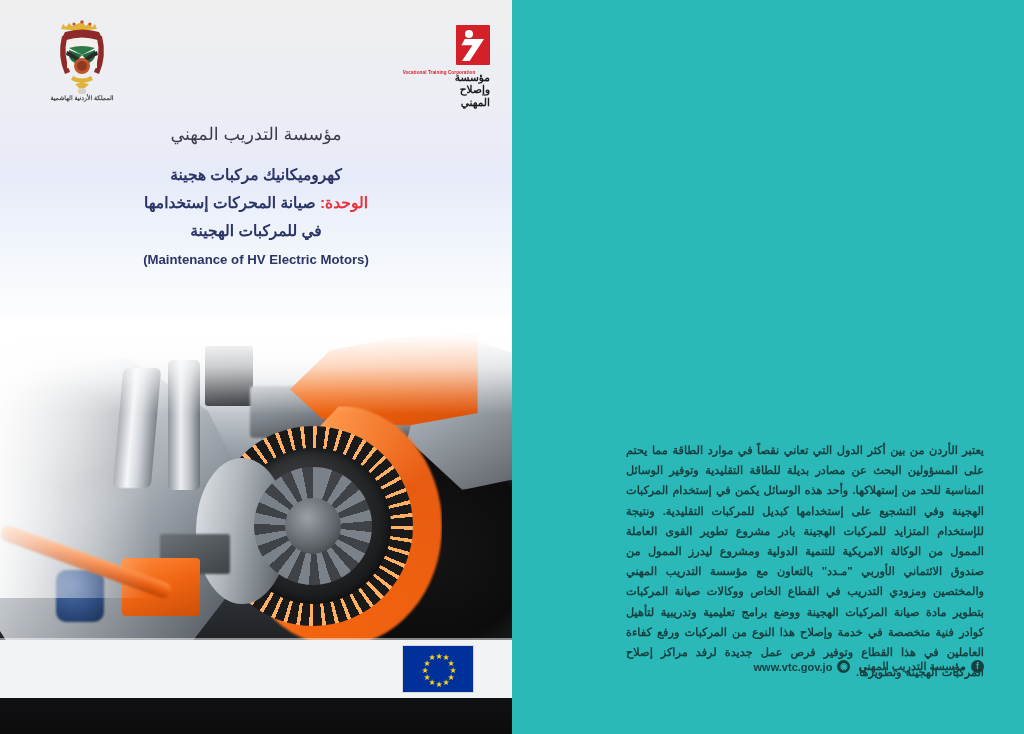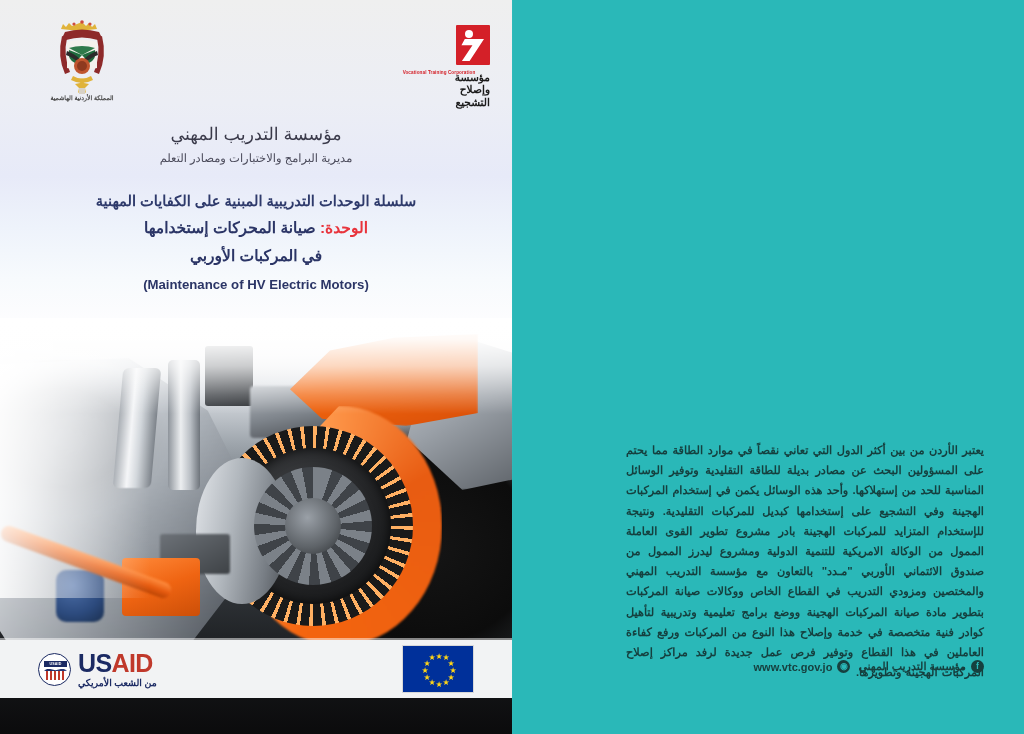--- a/index.html
+++ b/index.html
@@ -314,35 +314,34 @@
           <path d="M36 70 h6 v6 h-6z" fill="#d8d2c6"></path>
         </g>
         <text x="39" y="82" font-size="6.2" font-family="Liberation Sans, sans-serif" fill="#4a4a4a" text-anchor="middle" font-weight="700">المملكة الأردنية الهاشمية</text>
       </svg>
 
       <div class="vtc-logo">
         <div class="vtc-mark"></div>
         <div class="vtc-words">
           <div>مؤسسة</div>
           <div>وإصلاح</div>
-          <div>التشجيع</div>
+          <div>المهني</div>
         </div>
         <div class="vtc-sub">Vocational Training Corporation</div>
       </div>
     </div>
 
     <div class="titles">
       <div class="t-org">مؤسسة التدريب المهني</div>
-      <div class="t-dept">مديرية البرامج والاختبارات ومصادر التعلم</div>
-      <div class="t-series">سلسلة الوحدات التدريبية المبنية على الكفايات المهنية</div>
+      <div class="t-spec">كهروميكانيك مركبات هجينة</div>
       <div class="t-unit">
         <span class="red">الوحدة:</span>
         <span>صيانة المحركات إستخدامها</span>
       </div>
-      <div class="t-unit2">في المركبات الأوربي</div>
+      <div class="t-unit2">في للمركبات الهجينة</div>
       <div class="t-en">(Maintenance of HV Electric Motors)</div>
     </div>
 
     <div class="photo">
       <div class="photo-bg"></div>
       <div class="pgrey"></div>
       <div class="plate cyl1"></div>
       <div class="plate cyl2"></div>
       <div class="plate blk1"></div>
       <div class="plate blk2"></div>
@@ -358,31 +357,20 @@
       <div class="obox"></div>
       <div class="bluecap"></div>
       <div class="ocable"></div>
       <div class="photo-fade-top"></div>
       <div class="photo-fade-left"></div>
     </div>
 
     <div class="band-line"></div>
 
     <div class="donor-band">
-      <div class="usaid-wrap">
-        <div class="usaid-seal">
-          <div class="bar">USAID</div>
-          <div class="wing"></div>
-          <div class="stripes"></div>
-        </div>
-        <div class="usaid-text">
-          <div class="usaid-word"><span class="us">US</span><span class="aid">AID</span></div>
-          <div class="usaid-ar">من الشعب الأمريكي</div>
-        </div>
-      </div>
       <div class="eu-flag">
           <div class="eu-star" style="left: 32.5px; top: 6.5px;">★</div>
           <div class="eu-star" style="left: 39.5px; top: 8.37564px;">★</div>
           <div class="eu-star" style="left: 44.6244px; top: 13.5px;">★</div>
           <div class="eu-star" style="left: 46.5px; top: 20.5px;">★</div>
           <div class="eu-star" style="left: 44.6244px; top: 27.5px;">★</div>
           <div class="eu-star" style="left: 39.5px; top: 32.6244px;">★</div>
           <div class="eu-star" style="left: 32.5px; top: 34.5px;">★</div>
           <div class="eu-star" style="left: 25.5px; top: 32.6244px;">★</div>
           <div class="eu-star" style="left: 20.3756px; top: 27.5px;">★</div>

